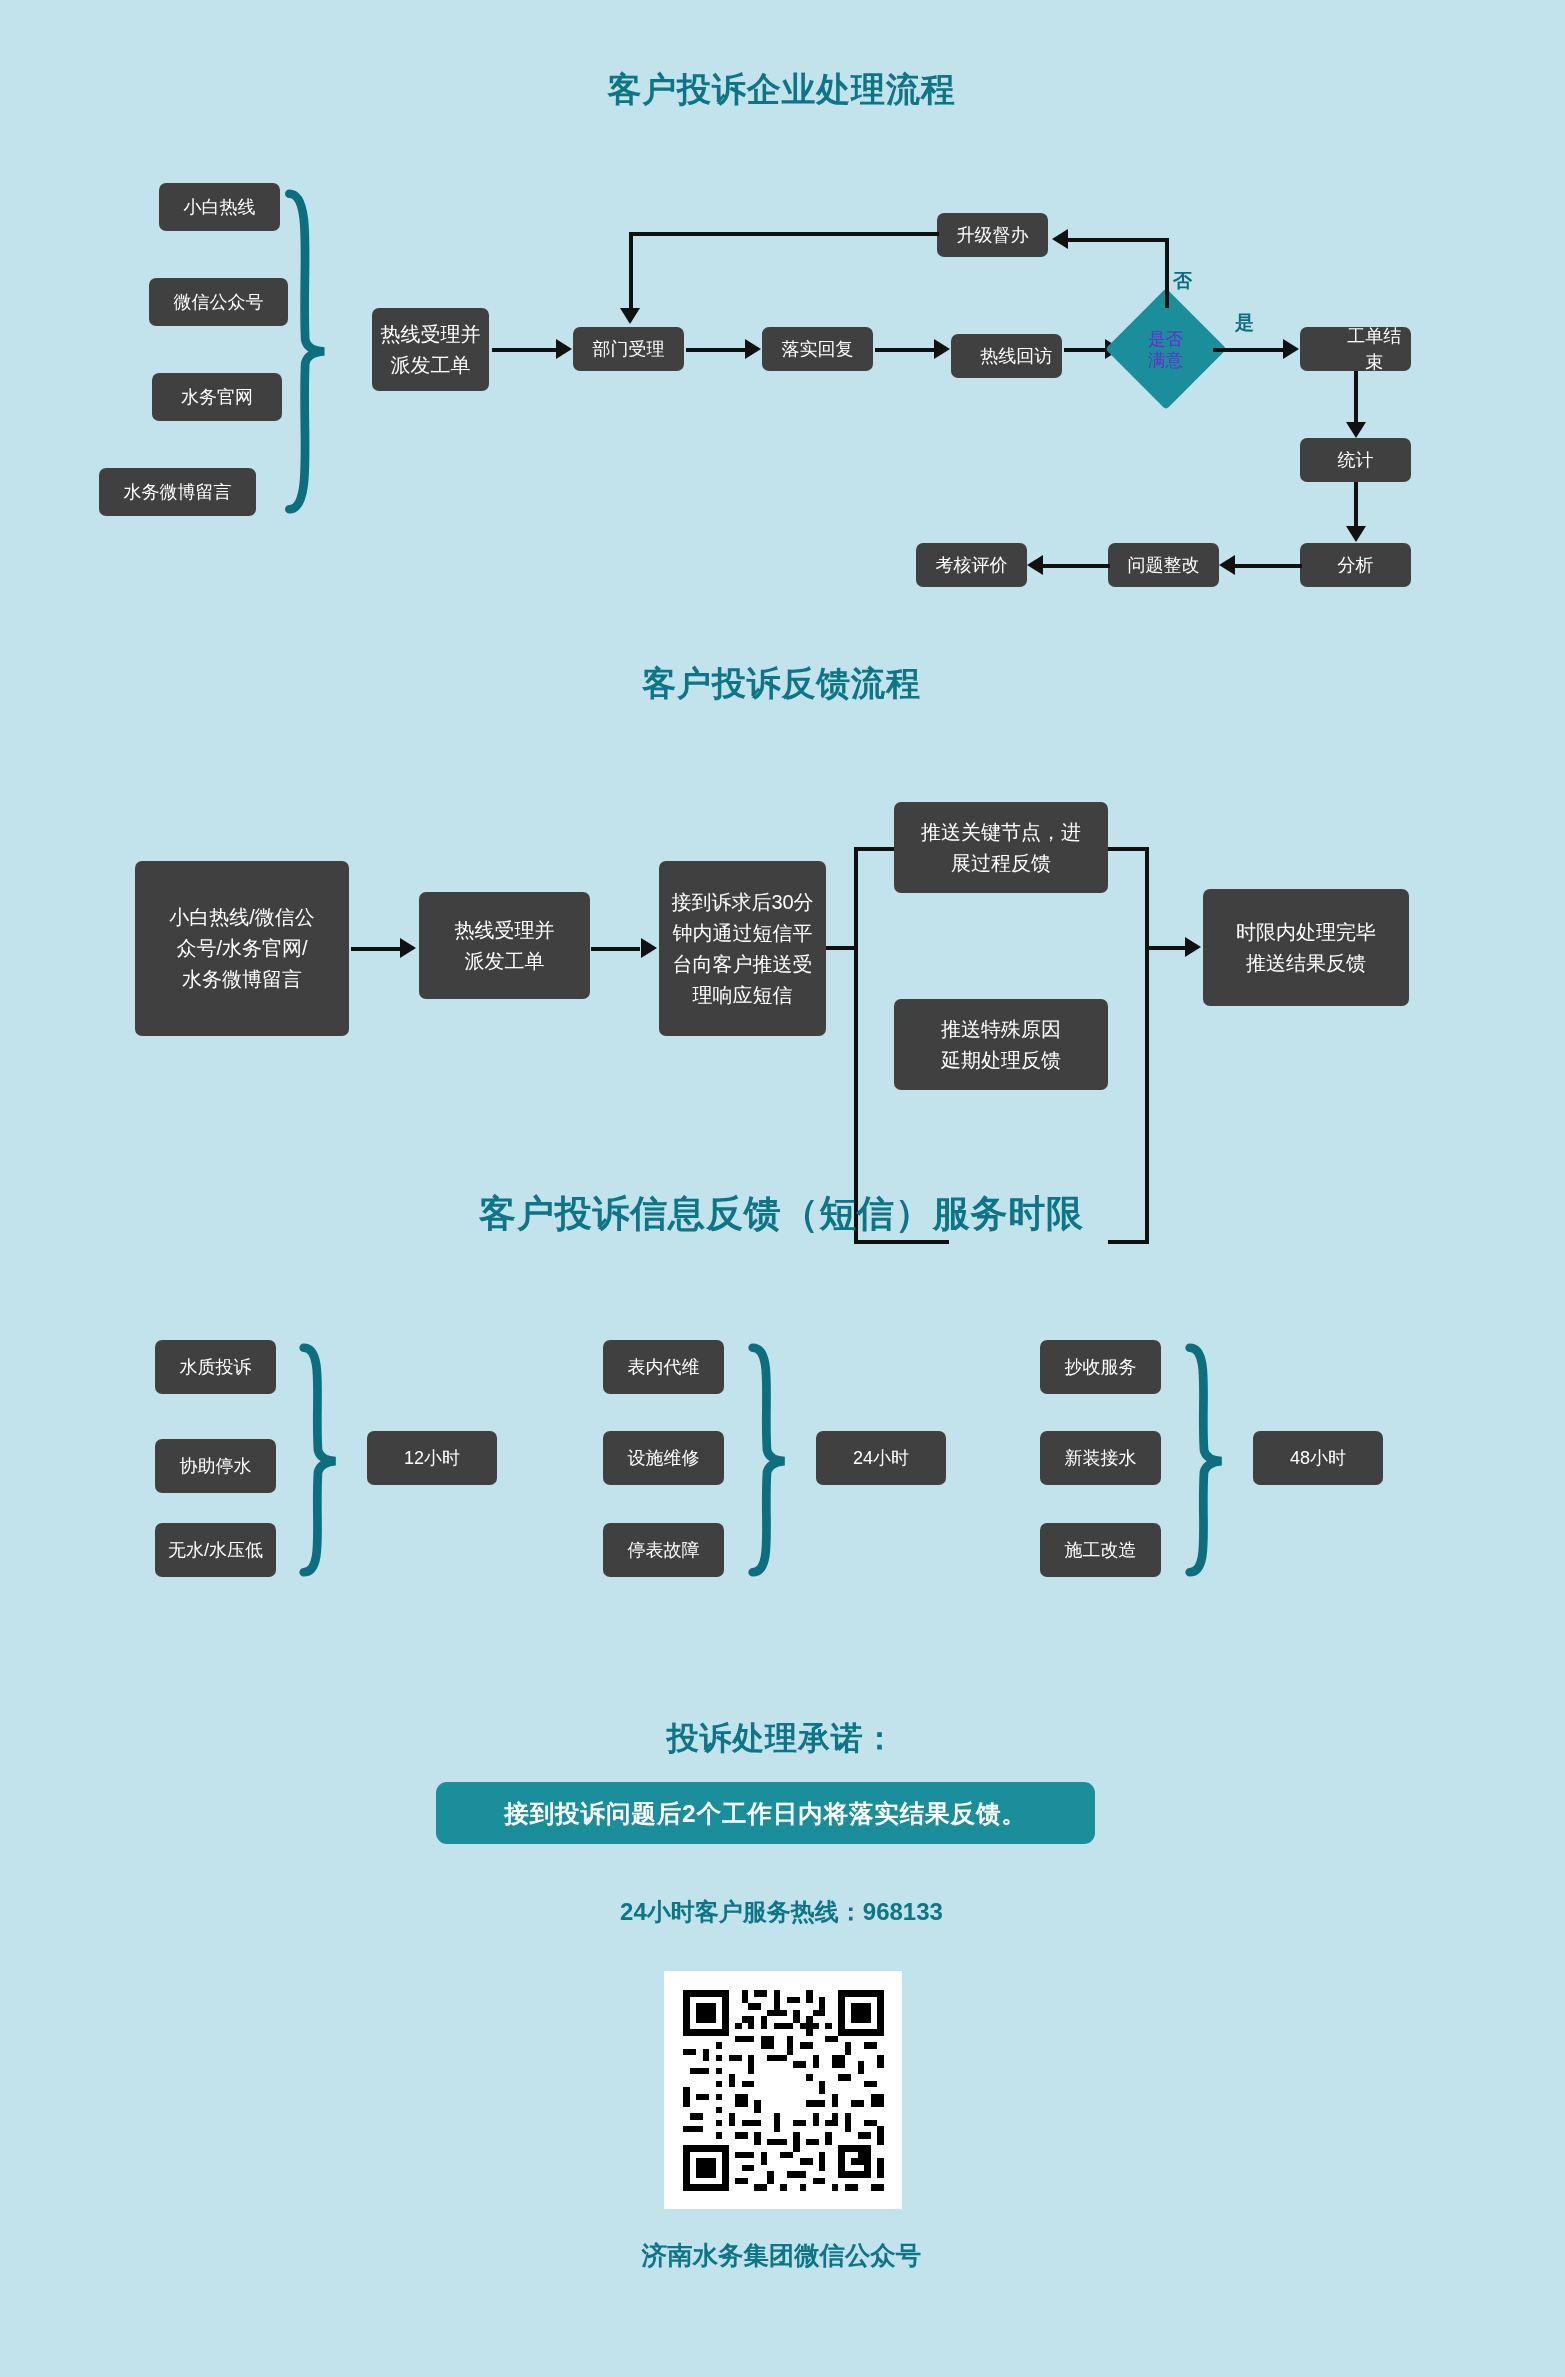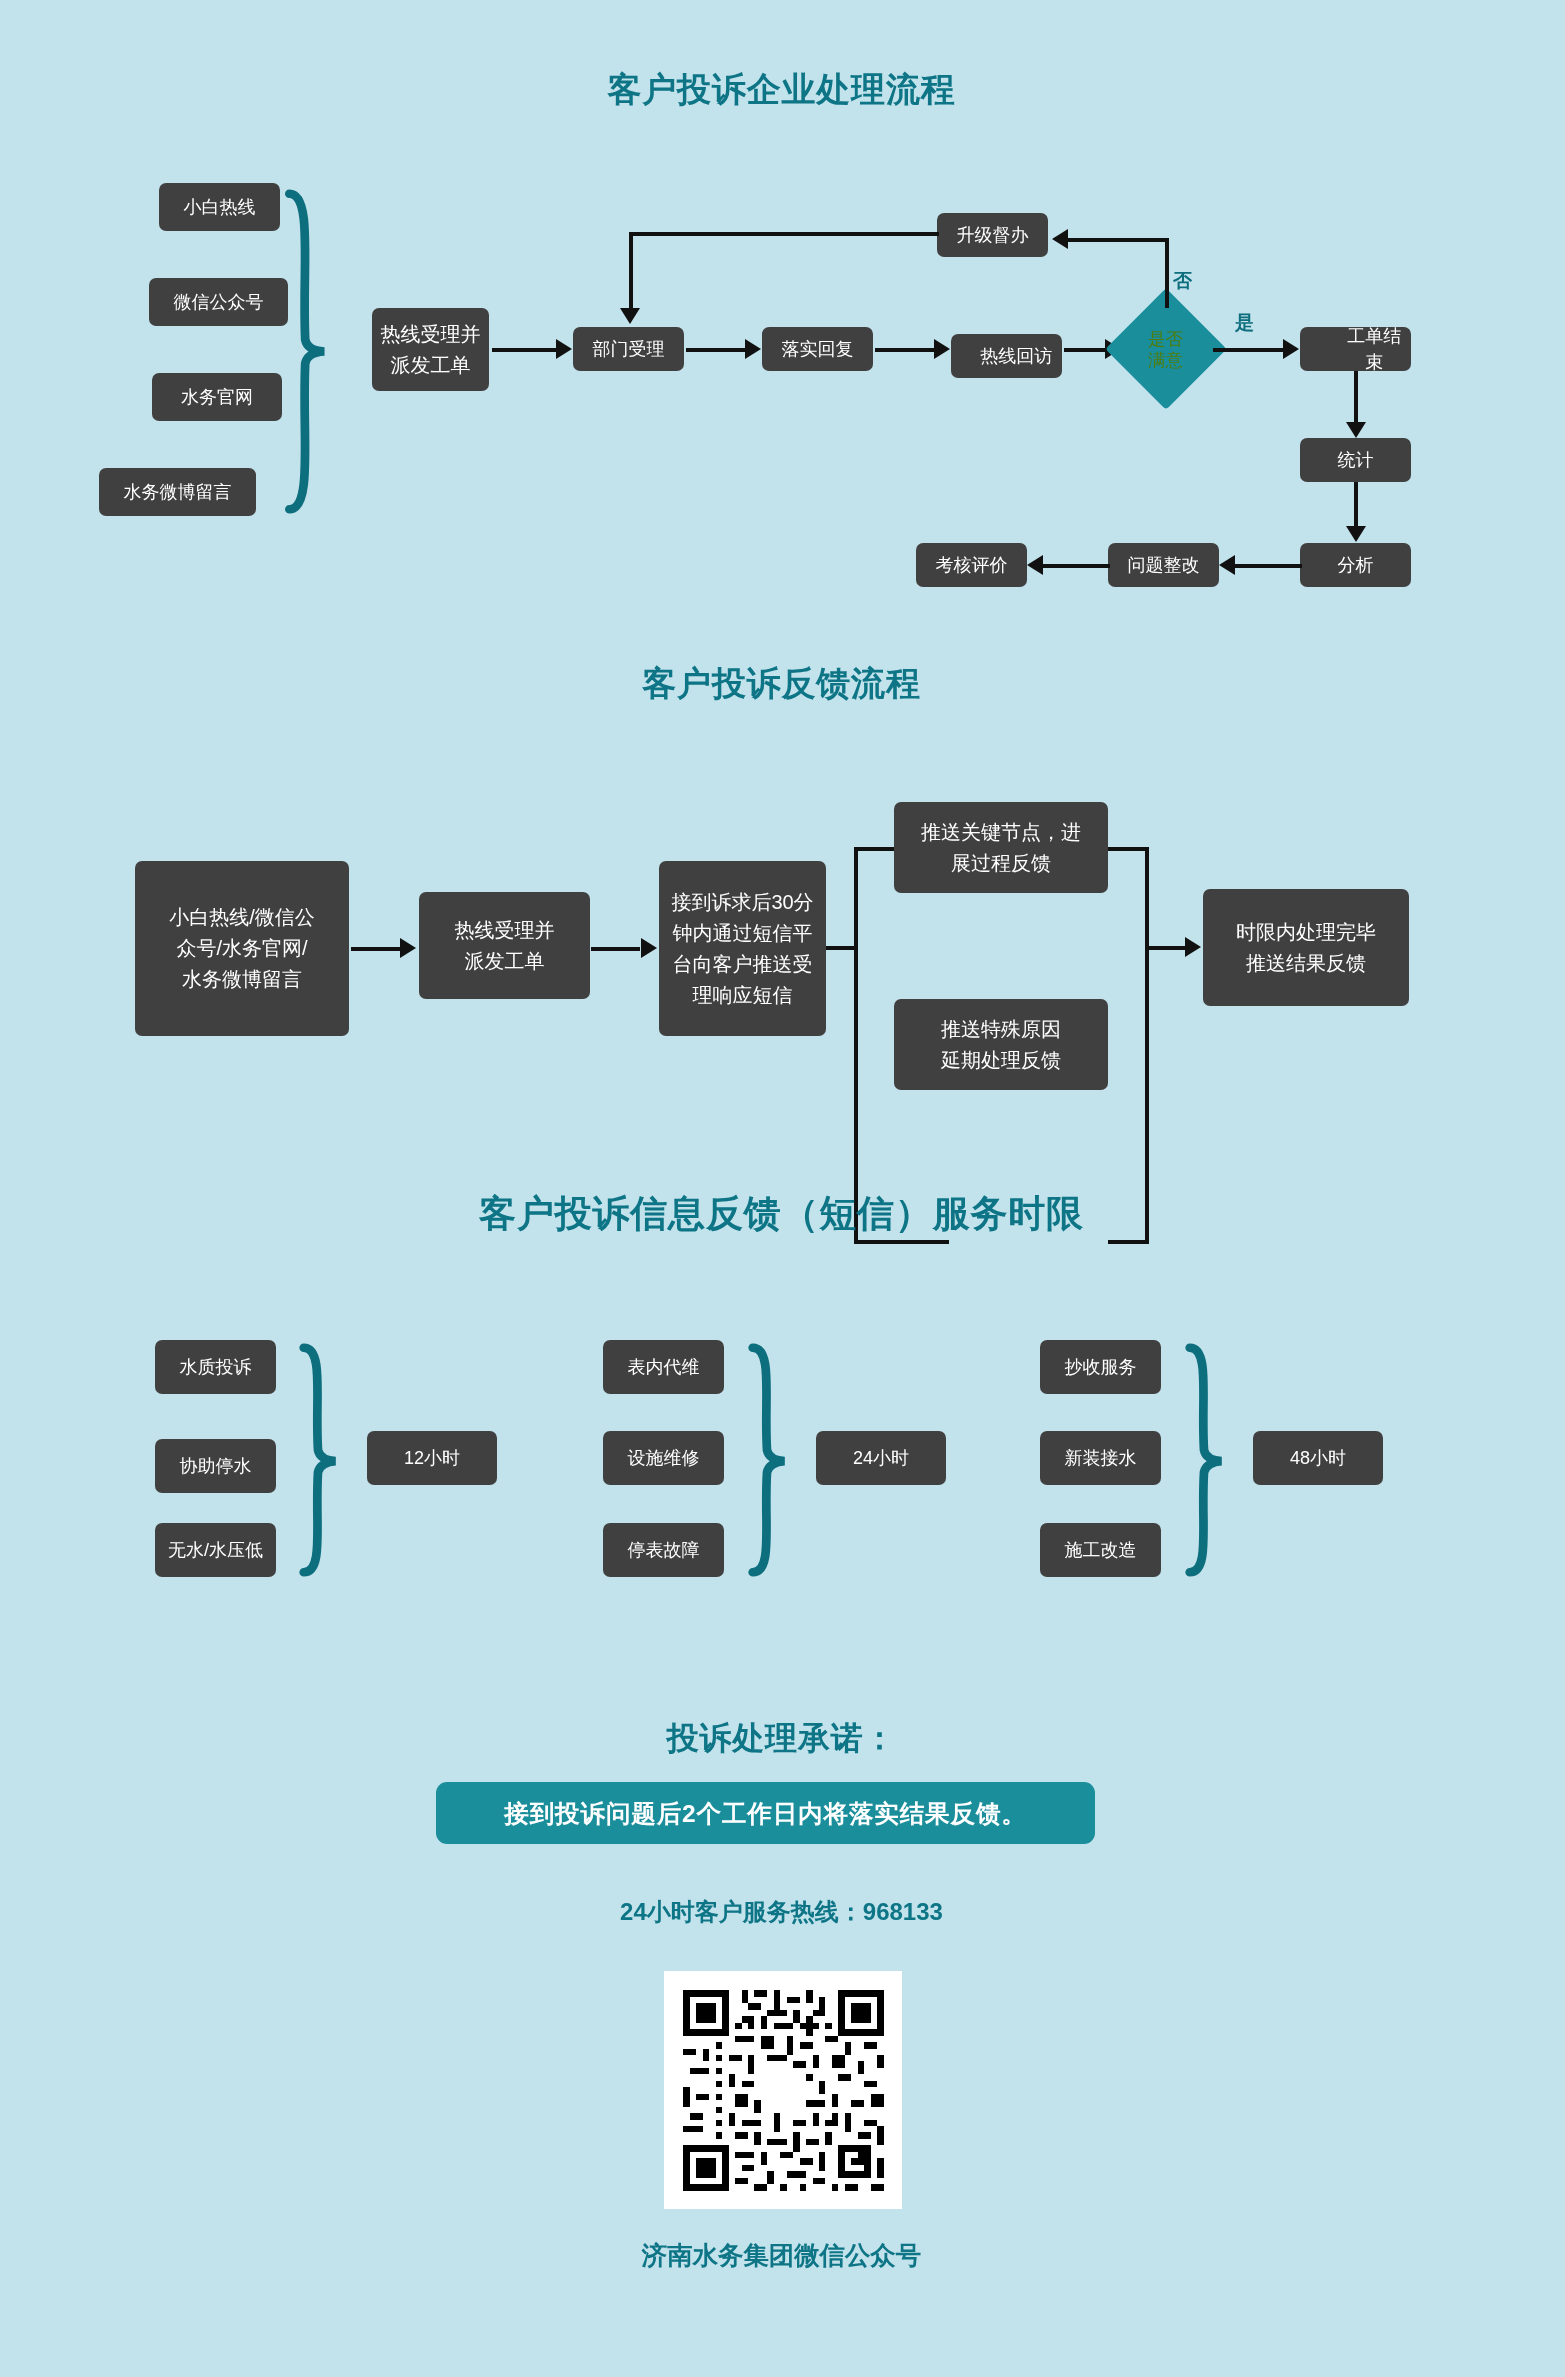--- a/index.html
+++ b/index.html
@@ -50,21 +50,21 @@
   
   .diamond{
     position:absolute;
     width:86px;height:86px;
     background:#1a8e9b;
     transform:rotate(45deg);
     border-radius:4px;
   }
   .diamond-label{
     position:absolute;
-    color:#4d7c0f;
+    color:#6d28d9;
     font-size:17.5px;
     line-height:1.2;
     text-align:center;
     width:87px;
     display:flex;align-items:center;justify-content:center;
     flex-direction:column;
   }
 
   
   .hline{position:absolute;height:4px;background:#111;}

